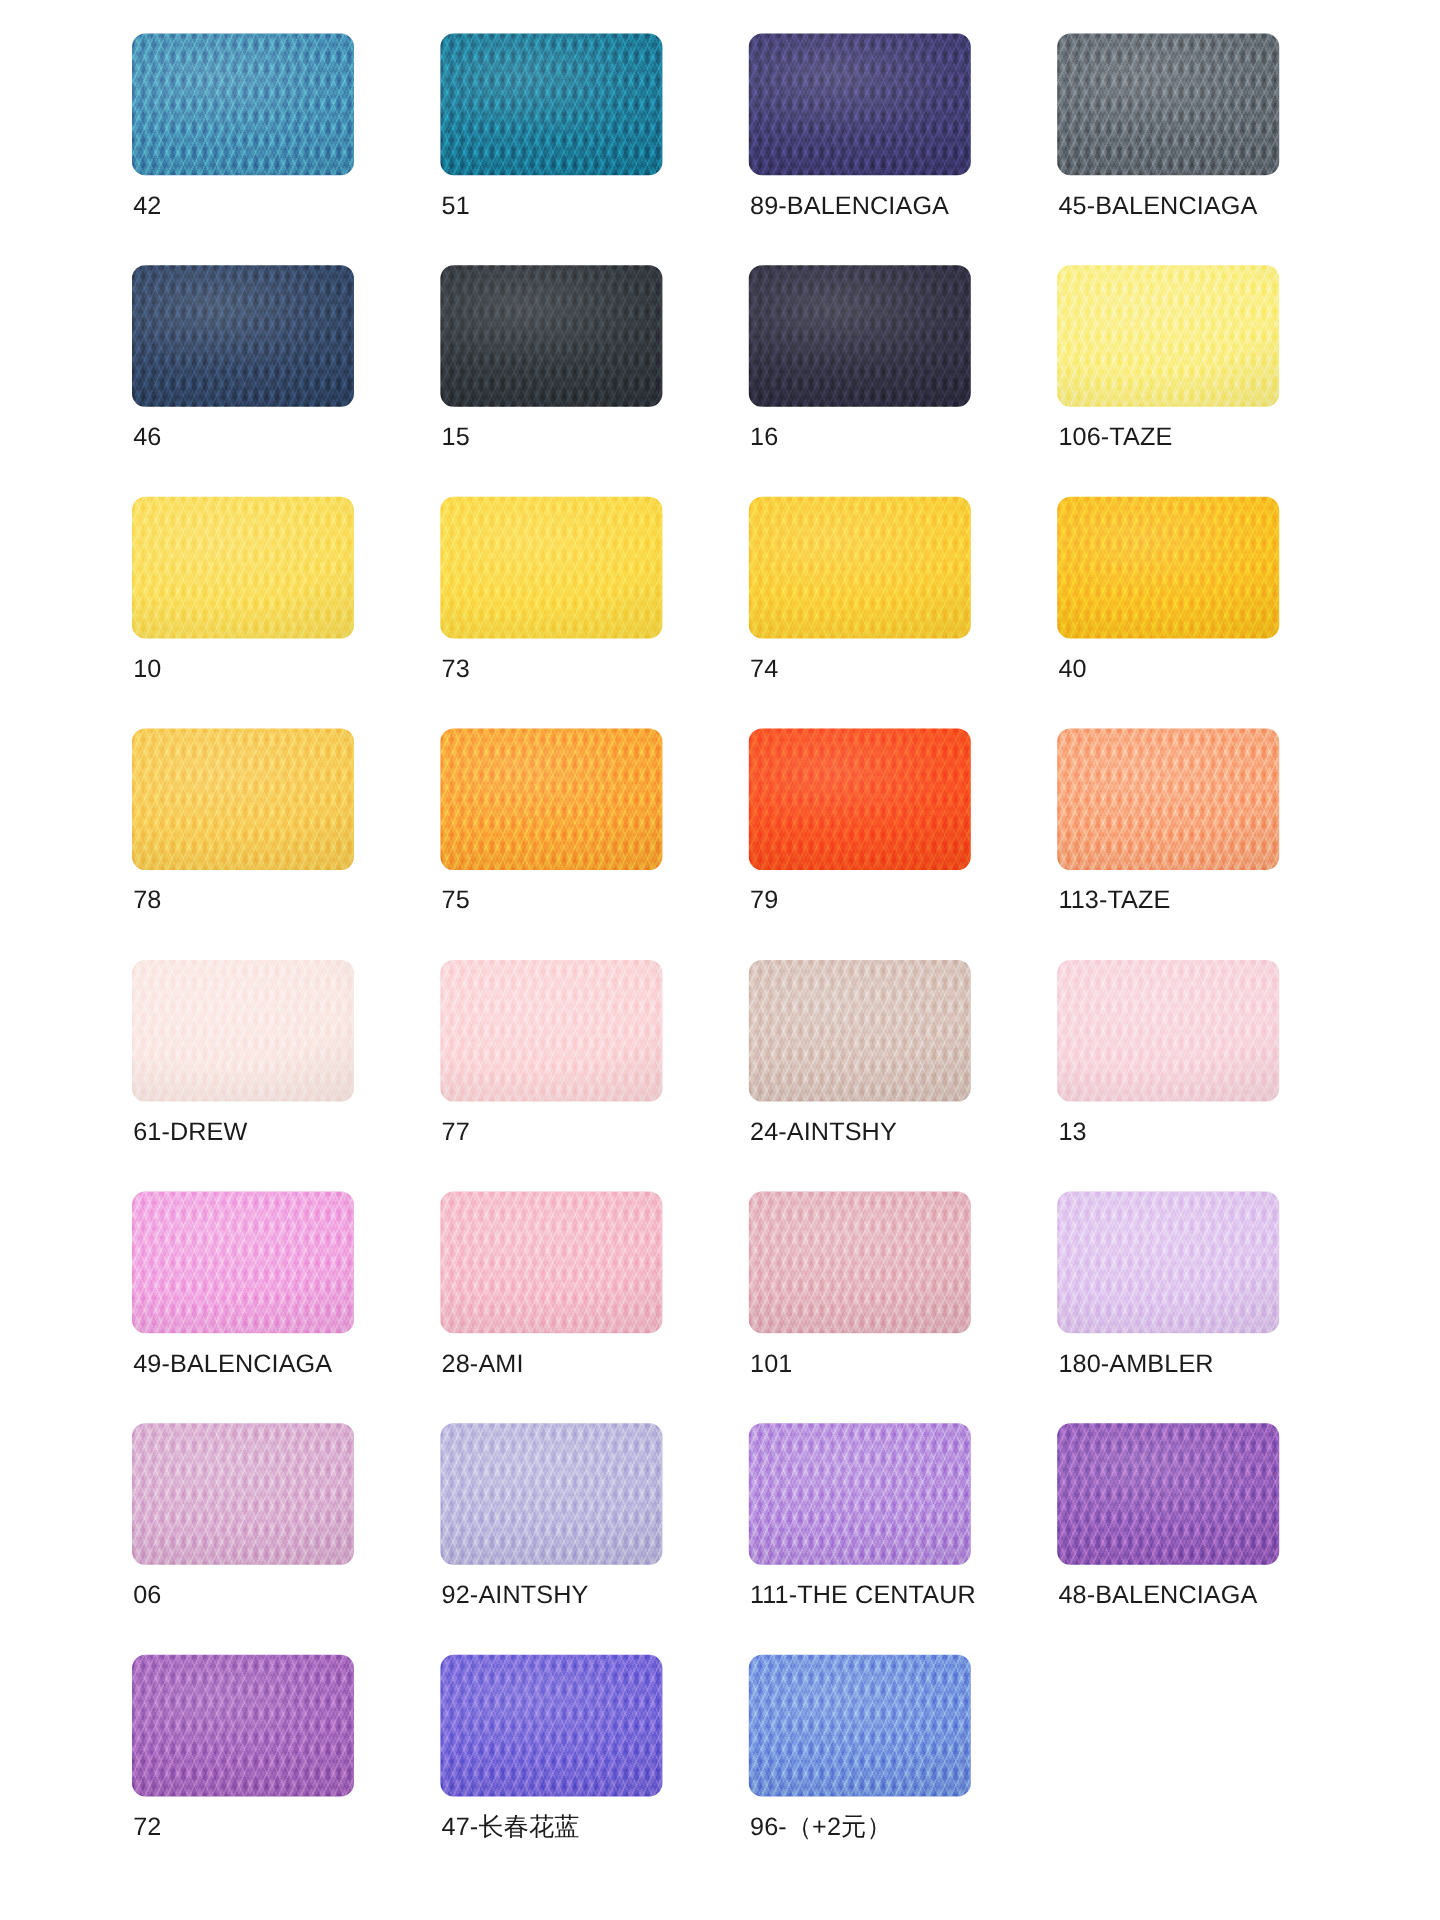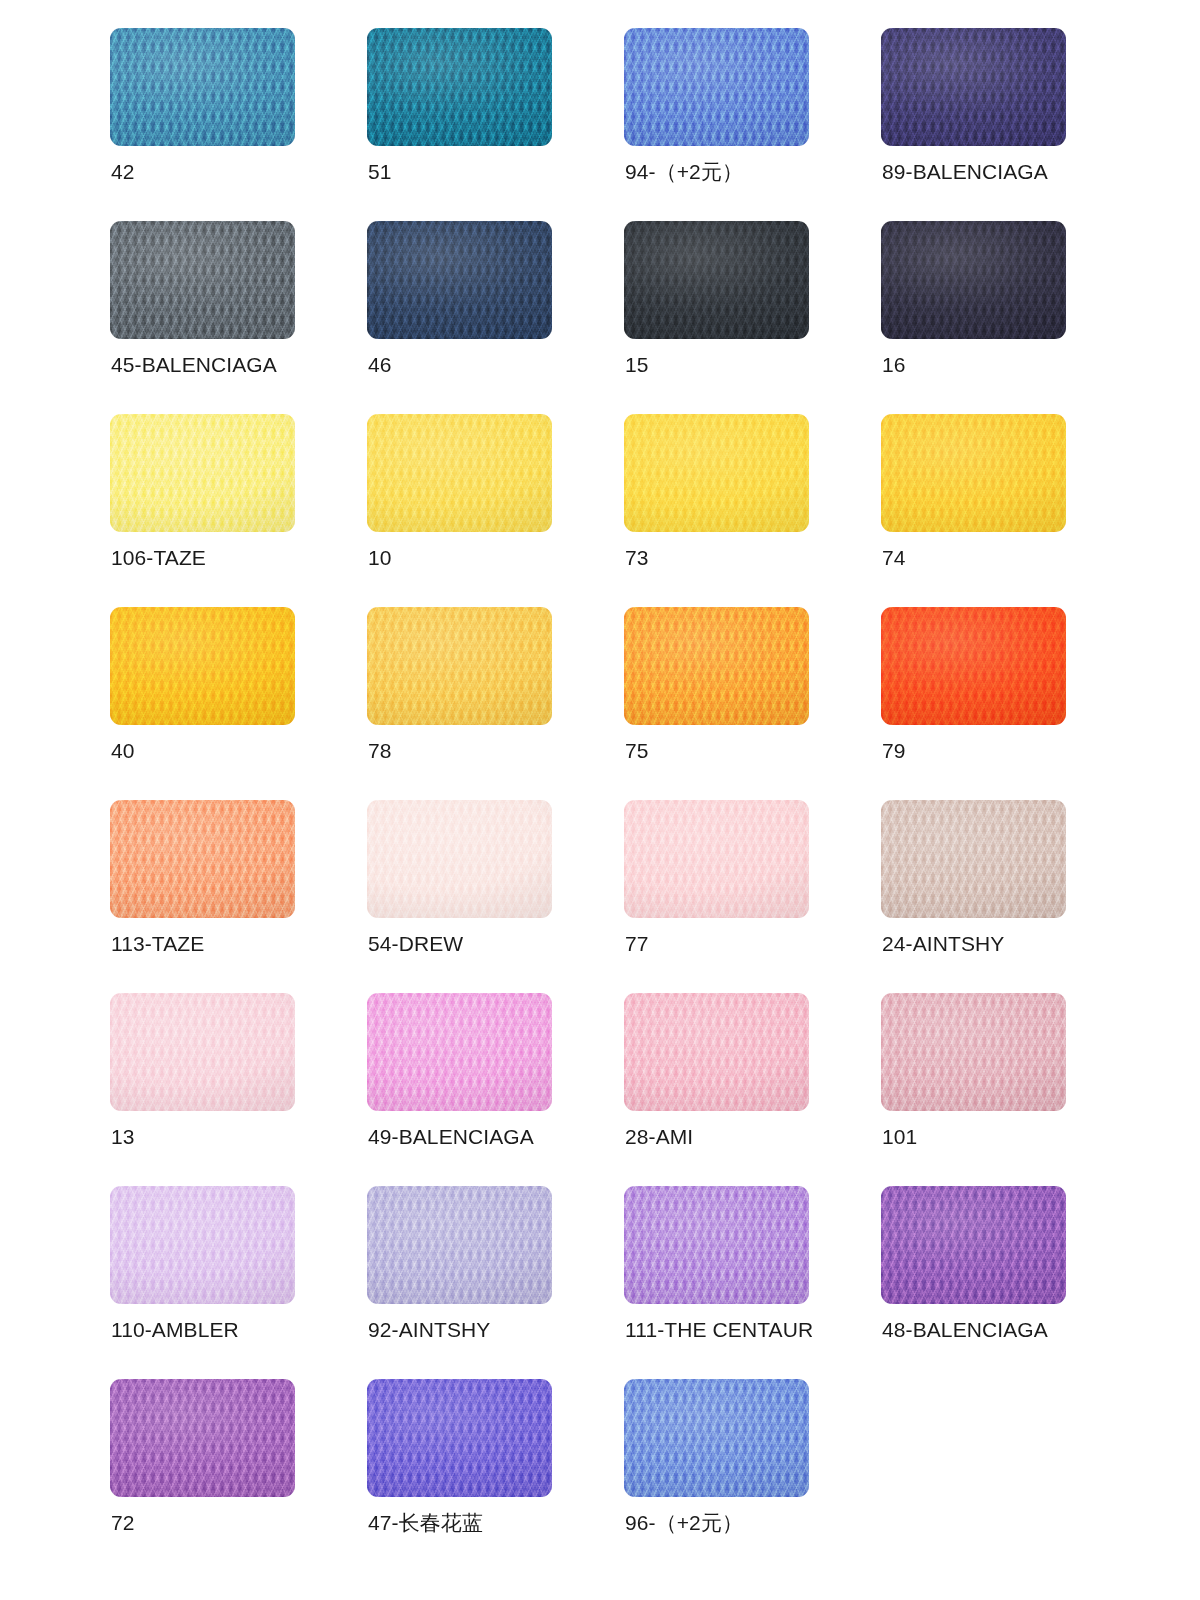--- a/index.html
+++ b/index.html
@@ -120,27 +120,20 @@
       <div class="swatch-label">42</div>
     </div>
     <div class="swatch-cell">
       <div class="swatch-chip" style="background-color: rgb(22, 112, 142);">
         <div class="knit"></div>
         <div class="sheen"></div>
       </div>
       <div class="swatch-label">51</div>
     </div>
     <div class="swatch-cell">
-      <div class="swatch-chip" style="background-color: rgb(92, 127, 214);">
-        <div class="knit"></div>
-        <div class="sheen"></div>
-      </div>
-      <div class="swatch-label">94-（+2元）</div>
-    </div>
-    <div class="swatch-cell">
       <div class="swatch-chip" style="background-color: rgb(58, 53, 104);">
         <div class="knit"></div>
         <div class="sheen"></div>
       </div>
       <div class="swatch-label">89-BALENCIAGA</div>
     </div>
     <div class="swatch-cell">
       <div class="swatch-chip" style="background-color: rgb(90, 98, 105);">
         <div class="knit"></div>
         <div class="sheen"></div>
@@ -229,21 +222,21 @@
         <div class="knit"></div>
         <div class="sheen"></div>
       </div>
       <div class="swatch-label">113-TAZE</div>
     </div>
     <div class="swatch-cell">
       <div class="swatch-chip" style="background-color: rgb(250, 230, 226);">
         <div class="knit"></div>
         <div class="sheen"></div>
       </div>
-      <div class="swatch-label">54-DREW</div>
+      <div class="swatch-label">61-DREW</div>
     </div>
     <div class="swatch-cell">
       <div class="swatch-chip" style="background-color: rgb(251, 211, 214);">
         <div class="knit"></div>
         <div class="sheen"></div>
       </div>
       <div class="swatch-label">77</div>
     </div>
     <div class="swatch-cell">
       <div class="swatch-chip" style="background-color: rgb(214, 191, 182);">
@@ -278,21 +271,28 @@
         <div class="knit"></div>
         <div class="sheen"></div>
       </div>
       <div class="swatch-label">101</div>
     </div>
     <div class="swatch-cell">
       <div class="swatch-chip" style="background-color: rgb(222, 194, 238);">
         <div class="knit"></div>
         <div class="sheen"></div>
       </div>
-      <div class="swatch-label">110-AMBLER</div>
+      <div class="swatch-label">180-AMBLER</div>
+    </div>
+    <div class="swatch-cell">
+      <div class="swatch-chip" style="background-color: rgb(215, 168, 206);">
+        <div class="knit"></div>
+        <div class="sheen"></div>
+      </div>
+      <div class="swatch-label">06</div>
     </div>
     <div class="swatch-cell">
       <div class="swatch-chip" style="background-color: rgb(183, 178, 220);">
         <div class="knit"></div>
         <div class="sheen"></div>
       </div>
       <div class="swatch-label">92-AINTSHY</div>
     </div>
     <div class="swatch-cell">
       <div class="swatch-chip" style="background-color: rgb(178, 135, 220);">

